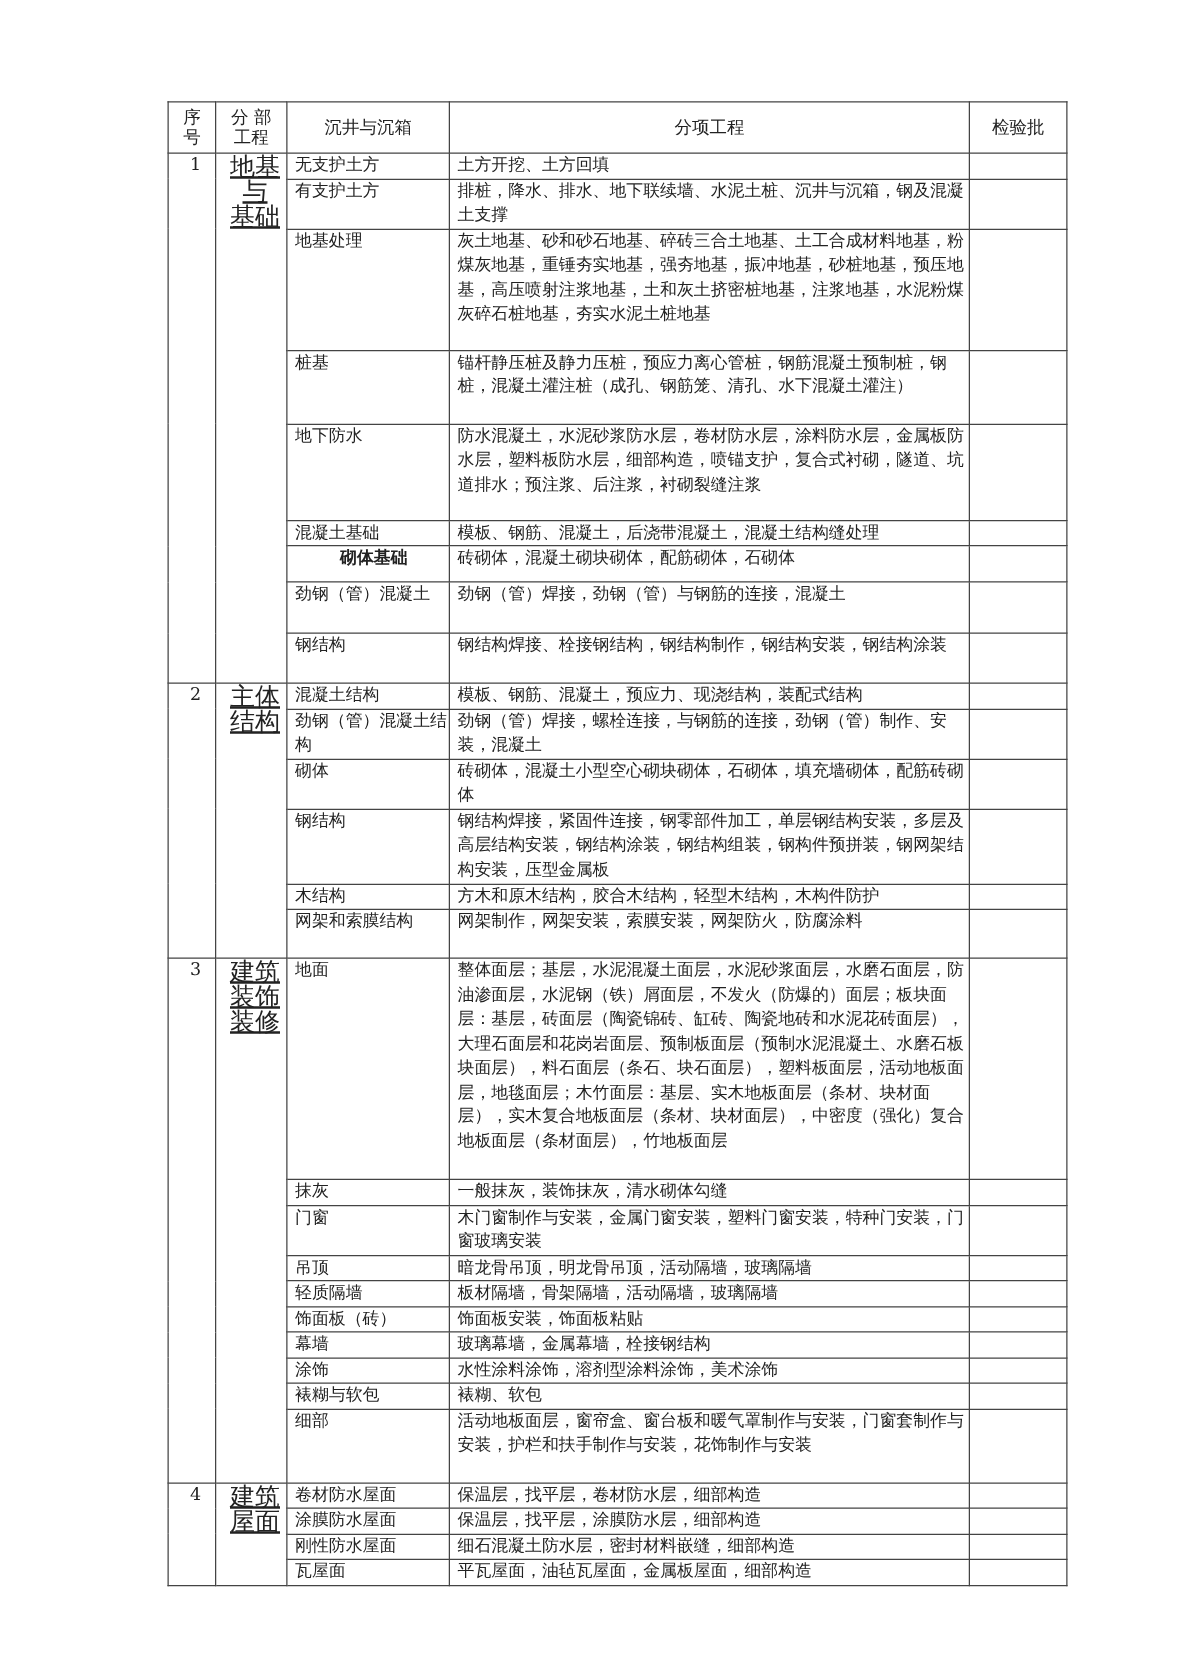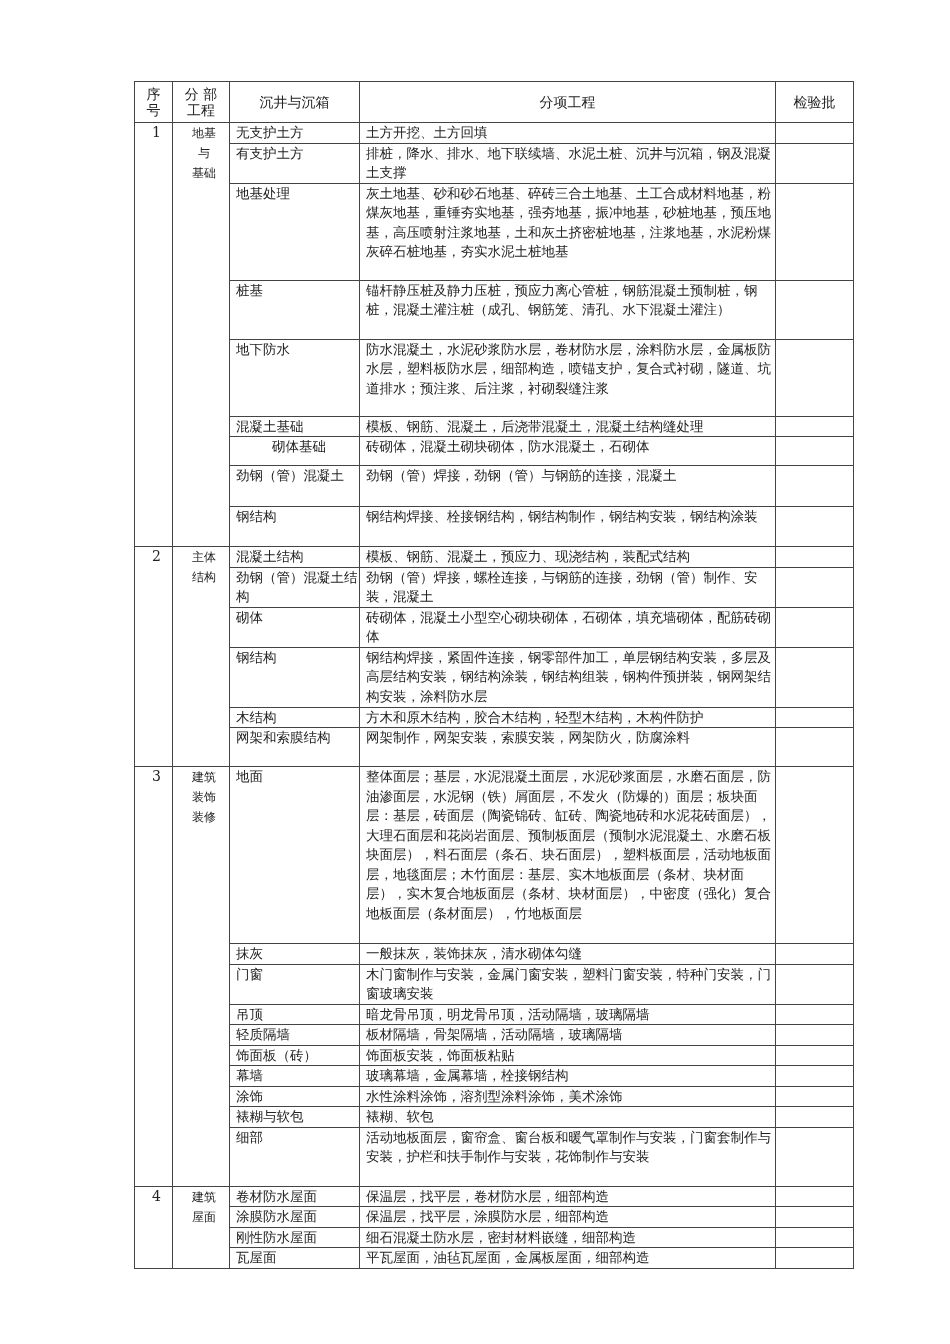--- a/index.html
+++ b/index.html
@@ -4,24 +4,24 @@
 <style>
   html, body { margin:0; padding:0; background:#ffffff; }
   body { width:950px; height:1344px; position:relative; overflow:hidden;
          font-family: "DejaVu Serif", "Liberation Serif", serif; color:#222; }
   table.grid { position:absolute; left:134px; top:81px; border-collapse:collapse;
                table-layout:fixed; width:719px; font-size:13.5px; line-height:19.5px; }
   table.grid td, table.grid th { border:1px solid #444; padding:0 0 0 6px; vertical-align:top;
                font-weight:normal; overflow:hidden; }
   table.grid th { vertical-align:middle; text-align:center; padding:0; line-height:16px; font-size:14px; }
   td.seq, td.div { vertical-align:middle; text-align:center; padding:0; }
-  td.div { line-height:20px; font-size:12px; }
+  td.div { line-height:20px; font-size:20px;text-decoration:underline; }
   td.seq { font-size:14px; }
   td.sub { letter-spacing:0px; }
-  td.sub.indent { padding-left:42px; }
+  td.sub.indent { padding-left:42px;font-weight:bold; }
   td.insp { padding:0; }
   .hline { white-space:pre-line; }
 </style>
 </head>
 <body>
 
 <table class="grid">
   <colgroup>
     <col style="width:38px">
       <col style="width:57px">
@@ -71,21 +71,21 @@
       <td>防水混凝土，水泥砂浆防水层，卷材防水层，涂料防水层，金属板防水层，塑料板防水层，细部构造，喷锚支护，复合式衬砌，隧道、坑道排水；预注浆、后注浆，衬砌裂缝注浆</td>
       <td class="insp"></td>
     </tr>
     <tr style="height:19px">
       <td class="sub">混凝土基础</td>
       <td>模板、钢筋、混凝土，后浇带混凝土，混凝土结构缝处理</td>
       <td class="insp"></td>
     </tr>
     <tr style="height:29px">
       <td class="sub indent">砌体基础</td>
-      <td>砖砌体，混凝土砌块砌体，防水混凝土，石砌体</td>
+      <td>砖砌体，混凝土砌块砌体，配筋砌体，石砌体</td>
       <td class="insp"></td>
     </tr>
     <tr style="height:41px">
       <td class="sub">劲钢（管）混凝土</td>
       <td>劲钢（管）焊接，劲钢（管）与钢筋的连接，混凝土</td>
       <td class="insp"></td>
     </tr>
     <tr style="height:40px">
       <td class="sub">钢结构</td>
       <td>钢结构焊接、栓接钢结构，钢结构制作，钢结构安装，钢结构涂装</td>
@@ -105,21 +105,21 @@
       <td>劲钢（管）焊接，螺栓连接，与钢筋的连接，劲钢（管）制作、安装，混凝土</td>
       <td class="insp"></td>
     </tr>
     <tr style="height:40px">
       <td class="sub">砌体</td>
       <td>砖砌体，混凝土小型空心砌块砌体，石砌体，填充墙砌体，配筋砖砌体</td>
       <td class="insp"></td>
     </tr>
     <tr style="height:60px">
       <td class="sub">钢结构</td>
-      <td>钢结构焊接，紧固件连接，钢零部件加工，单层钢结构安装，多层及高层结构安装，钢结构涂装，钢结构组装，钢构件预拼装，钢网架结构安装，涂料防水层</td>
+      <td>钢结构焊接，紧固件连接，钢零部件加工，单层钢结构安装，多层及高层结构安装，钢结构涂装，钢结构组装，钢构件预拼装，钢网架结构安装，压型金属板</td>
       <td class="insp"></td>
     </tr>
     <tr style="height:19px">
       <td class="sub">木结构</td>
       <td>方木和原木结构，胶合木结构，轻型木结构，木构件防护</td>
       <td class="insp"></td>
     </tr>
     <tr style="height:39px">
       <td class="sub">网架和索膜结构</td>
       <td>网架制作，网架安装，索膜安装，网架防火，防腐涂料</td>

